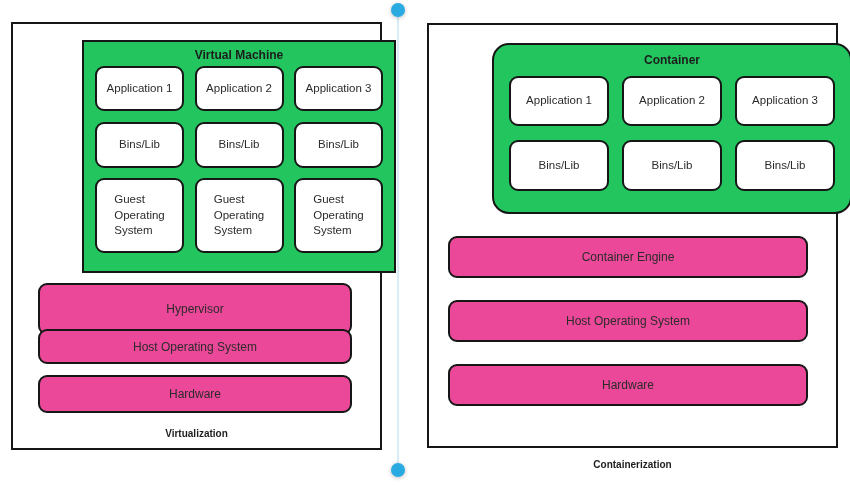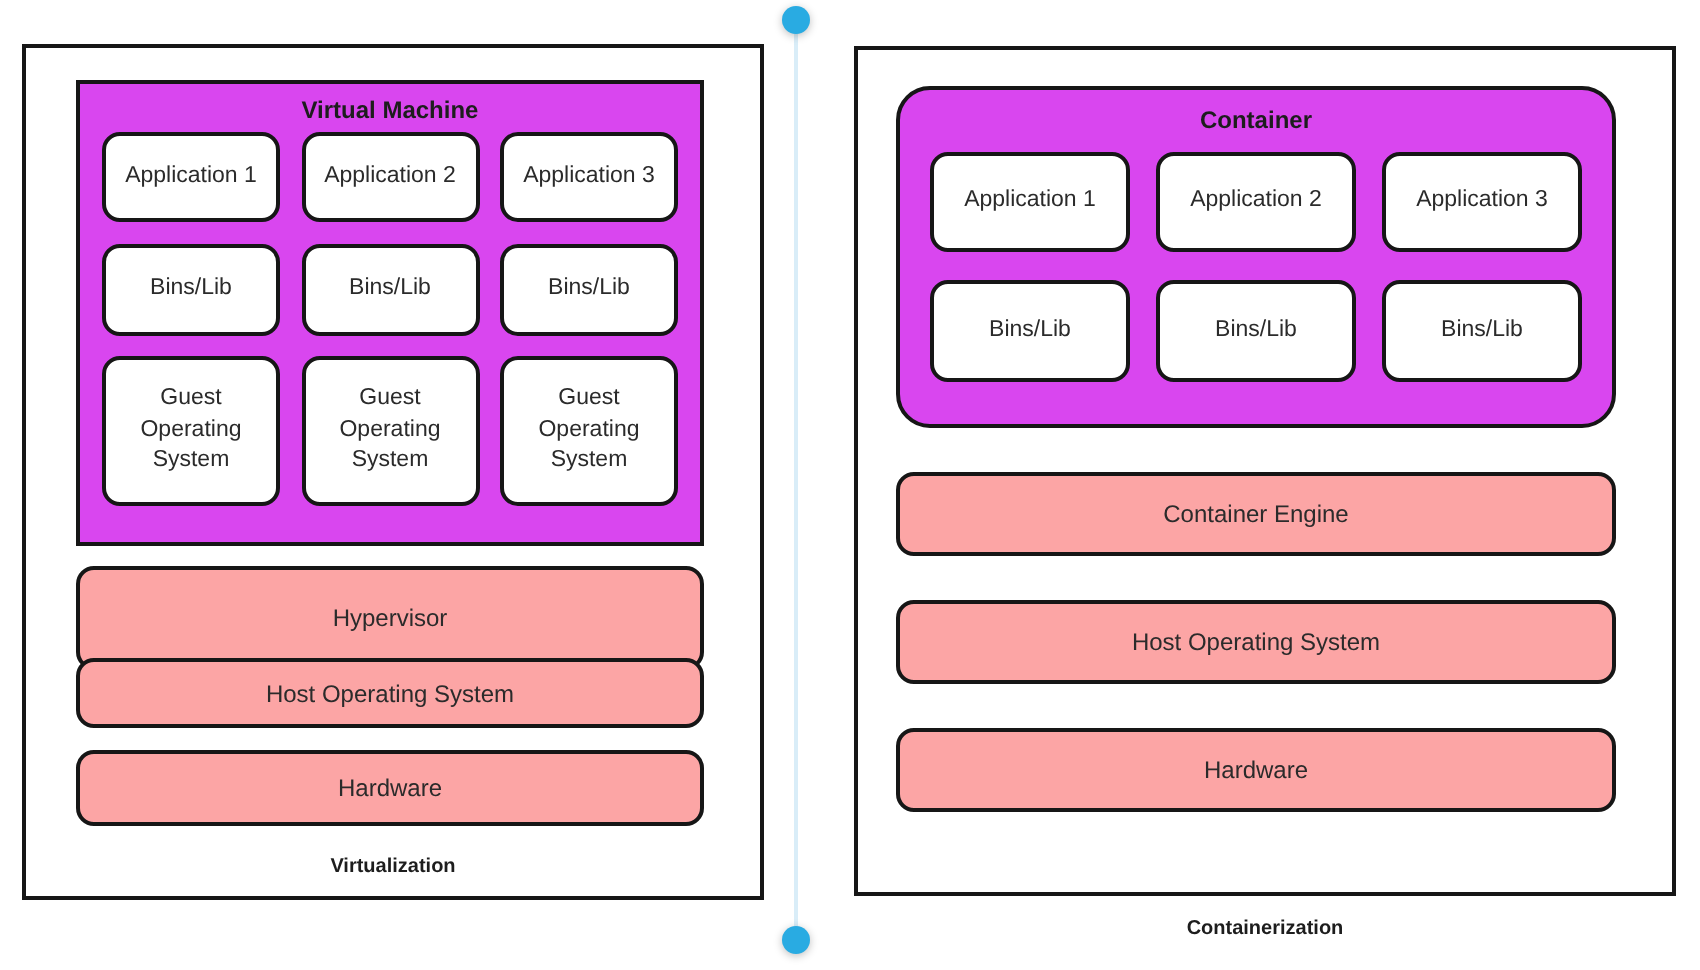--- a/index.html
+++ b/index.html
@@ -41,21 +41,22 @@
     position: absolute;
     background: #ffffff;
     border: 2px solid #161616;
   }
   .panel.left  { left: 11px;  top: 22px; width: 371px; height: 428px; }
   .panel.right { left: 427px; top: 23px; width: 411px; height: 425px; }
 
   .group-box {
     position: absolute;
     border: 2px solid #161616;
-    background: #d946ef;
+    background: #22c55e;
+    margin-left: 44px;
   }
   .left .group-box  { left: 25px; top: 16px; width: 314px; height: 233px; }
   .right .group-box { left: 19px; top: 18px; width: 360px; height: 171px; border-radius: 17px; }
 
   .group-title {
     text-align: center;
     font-weight: bold;
     font-size: 12px;
     color: #1d1d1d;
   }
@@ -77,34 +78,33 @@
   .right .row-apps   { top: 31px;  height: 50px; }
   .right .row-bins   { top: 95px;  height: 51px; }
 
   .cell {
     border: 2px solid #161616;
     border-radius: 9px;
     background: #ffffff;
     display: flex;
     align-items: center;
     justify-content: center;
-    text-align: center;
     font-size: 11.5px;
     color: #2b2b2b;
     white-space: pre-line;
     line-height: 1.35;
   }
   .left  .cell { width: 89px; }
   .right .cell { width: 100px; }
 
   .layer {
     position: absolute;
     border: 2px solid #161616;
     border-radius: 9px;
-    background: #fca5a5;
+    background: #ec4899;
     display: flex;
     align-items: center;
     justify-content: center;
     font-size: 12px;
     color: #2b2b2b;
   }
   .left  .layer { left: 25px; width: 314px; }
   .right .layer { left: 19px; width: 360px; }
 
   .left  .layer-0 { top: 259px; height: 52px; }

